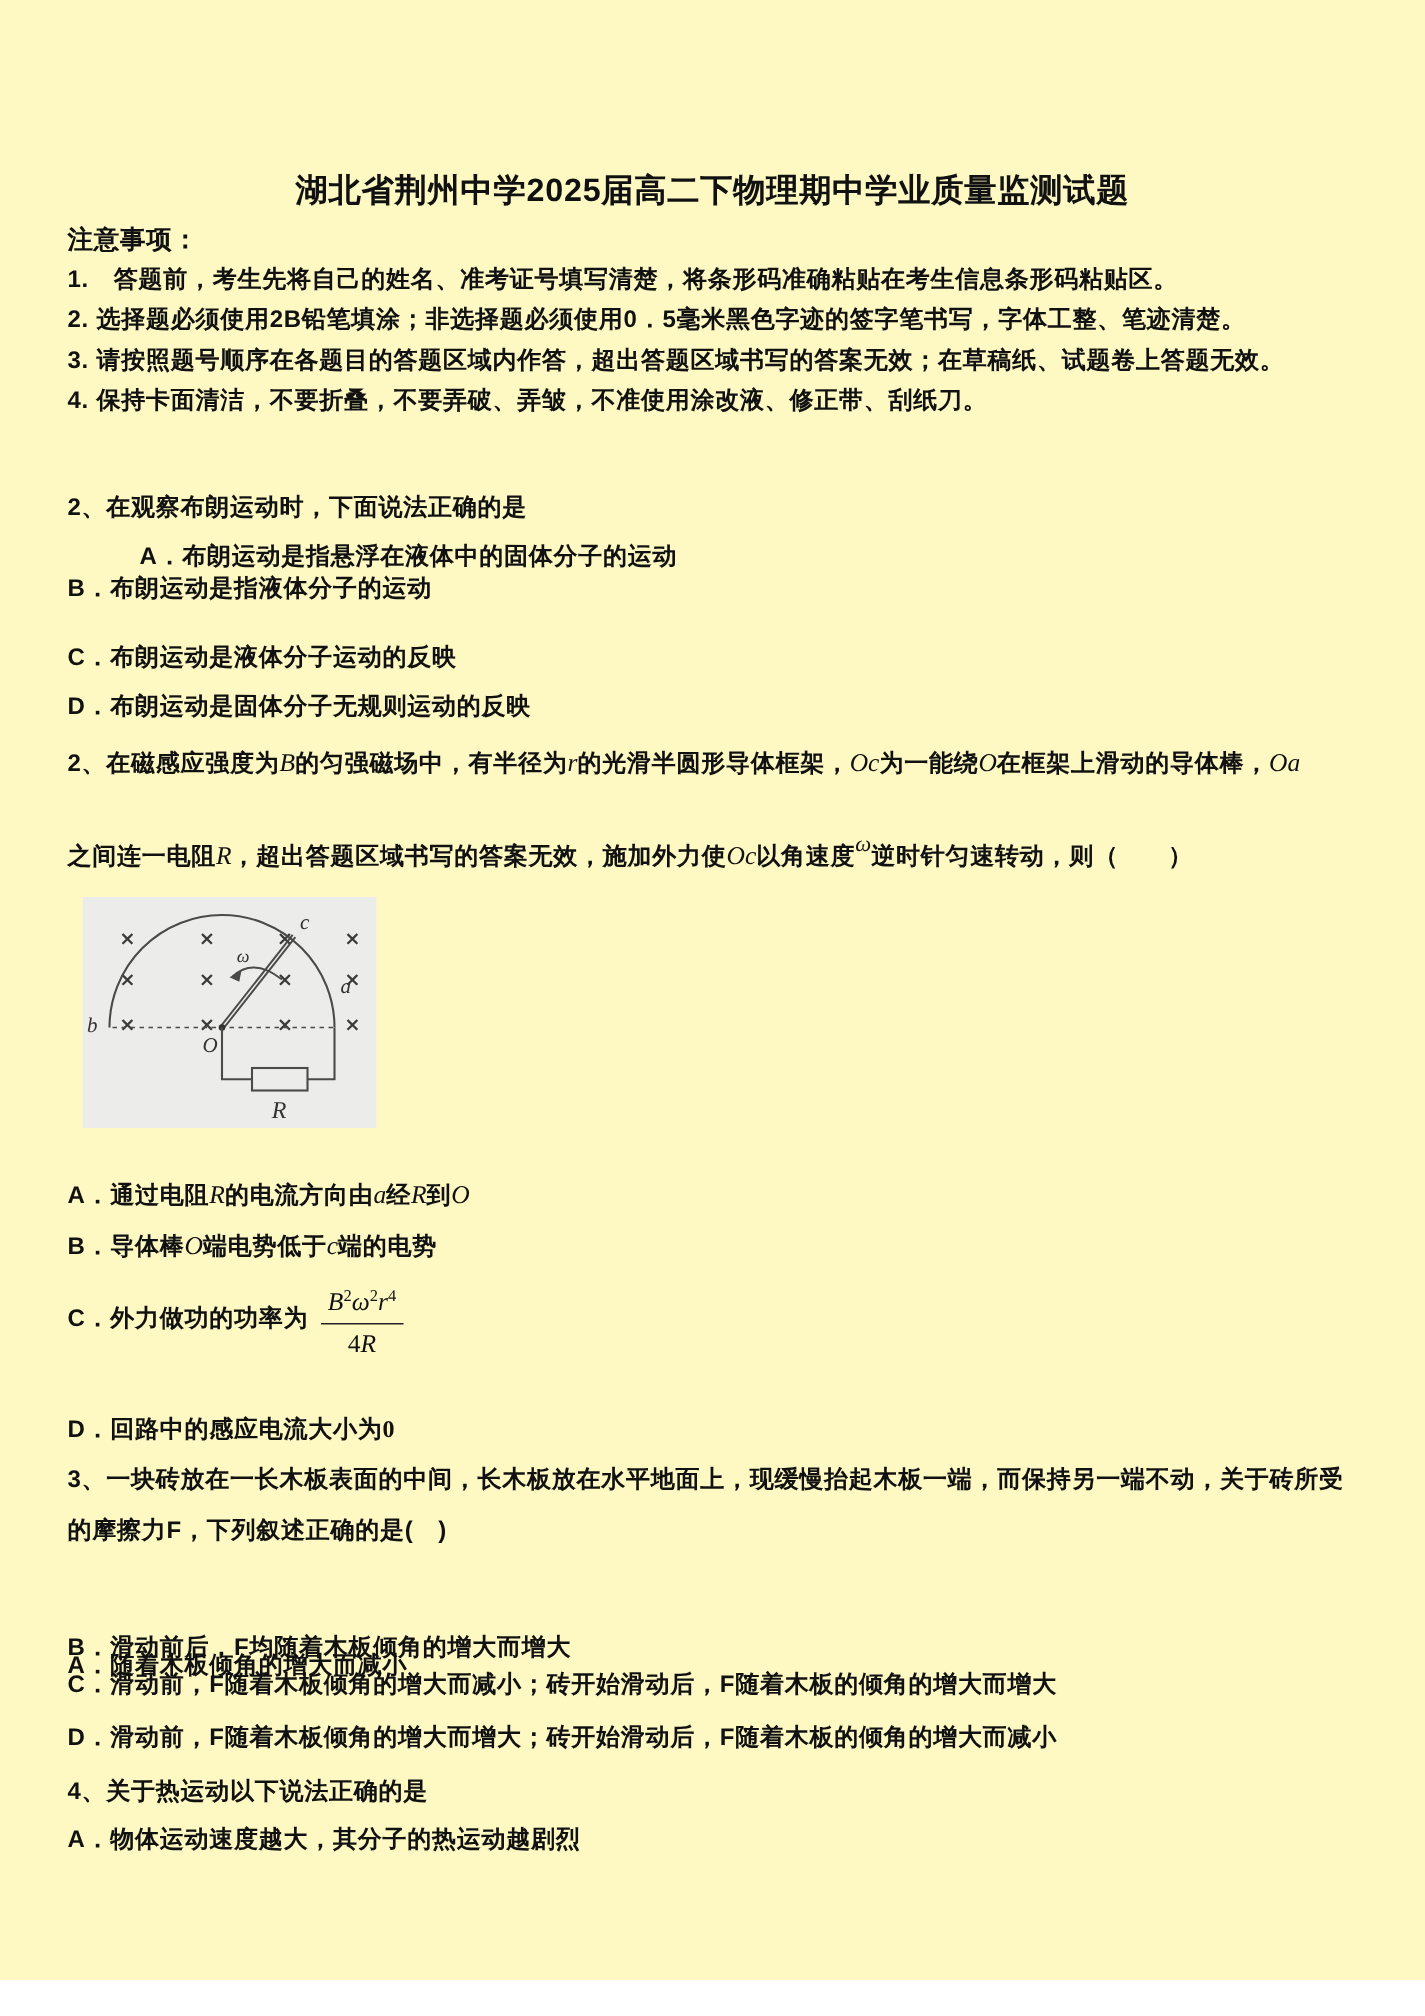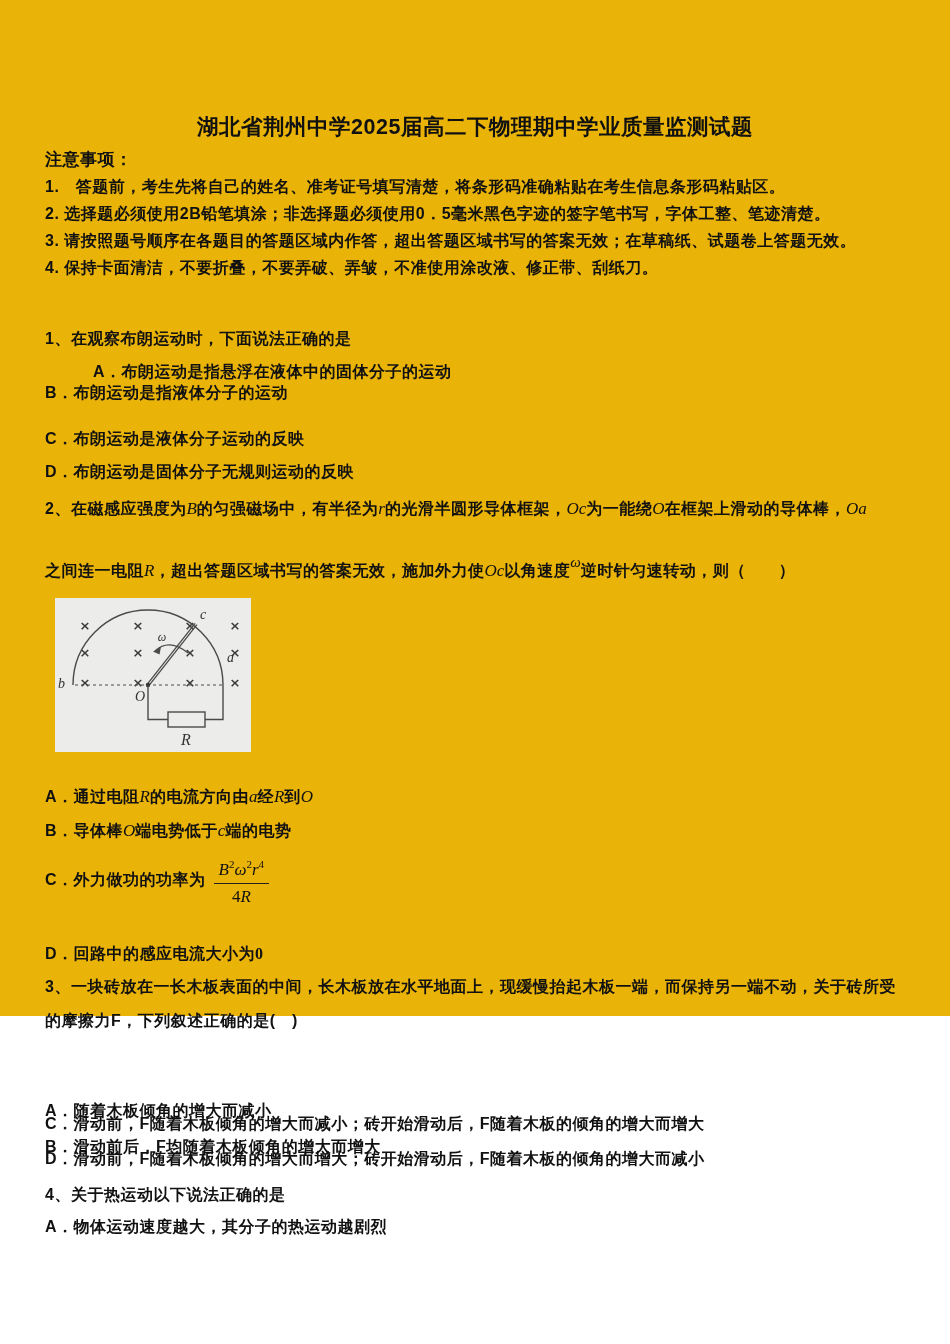--- a/index.html
+++ b/index.html
@@ -1,21 +1,21 @@
 <!DOCTYPE html>
 <html><head>
 <meta charset="utf-8">
 <style>
   html,body{margin:0;padding:0;}
   body{
     width:950px;height:1344px;background:#ffffff;
     font-family:"Liberation Sans", sans-serif;
     color:#111111;overflow:hidden;
   }
-  .page{position:relative;width:950px;height:1016px;background:#eab308;}
+  .page{position:relative;width:950px;height:1320px;background:#fef9c3;}
   .abs{position:absolute;left:45px;white-space:nowrap;}
   .title{
     left:0;width:950px;text-align:center;
     font-size:21.5px;font-weight:700;letter-spacing:0.5px;
   }
   .body-line{font-size:16px;font-weight:600;letter-spacing:0.5px;line-height:22px;}
   .notice-head{font-size:17px;font-weight:700;}
   .var{
     font-family:"Liberation Serif", serif;font-style:italic;
     font-weight:normal;font-size:17px;letter-spacing:0;
@@ -48,21 +48,21 @@
   <div>
     <div class="abs body-line notice-head" style="top:149px;">注意事项：</div>
     <div class="abs body-line" style="top:176px;">1.　答题前，考生先将自己的姓名、准考证号填写清楚，将条形码准确粘贴在考生信息条形码粘贴区。</div>
     <div class="abs body-line" style="top:203px;">2. 选择题必须使用2B铅笔填涂；非选择题必须使用0．5毫米黑色字迹的签字笔书写，字体工整、笔迹清楚。</div>
     <div class="abs body-line" style="top:230px;">3. 请按照题号顺序在各题目的答题区域内作答，超出答题区域书写的答案无效；在草稿纸、试题卷上答题无效。</div>
     <div class="abs body-line" style="top:257px;">4. 保持卡面清洁，不要折叠，不要弄破、弄皱，不准使用涂改液、修正带、刮纸刀。</div>
   </div>
 
 
   <div>
-    <div class="abs body-line" style="top:328px;">1、在观察布朗运动时，下面说法正确的是</div>
+    <div class="abs body-line" style="top:328px;">2、在观察布朗运动时，下面说法正确的是</div>
     <div class="abs body-line" style="top:361px;margin-left:48px;">A．布朗运动是指悬浮在液体中的固体分子的运动</div>
     <div class="abs body-line" style="top:382px;">B．布朗运动是指液体分子的运动</div>
     <div class="abs body-line" style="top:428px;">C．布朗运动是液体分子运动的反映</div>
     <div class="abs body-line" style="top:461px;text-align:right;">D．布朗运动是固体分子无规则运动的反映</div>
   </div>
 
   <div>
     <div class="abs body-line" style="top:498px;"><span>2、在磁感应强度为</span><span class="var">B</span><span>的匀强磁场中，有半径为</span><span class="var">r</span><span>的光滑半圆形导体框架，</span><span class="var">Oc</span><span>为一能绕</span><span class="var">O</span><span>在框架上滑动的导体棒，</span><span class="var">Oa</span></div>
     <div class="abs body-line" style="top:560px;"><span>之间连一电阻</span><span class="var">R</span><span>，超出答题区域书写的答案无效，施加外力使</span><span class="var">Oc</span><span>以角速度</span><span class="var omega-sup">ω</span><span>逆时针匀速转动，则（　　）</span></div>
 
@@ -121,21 +121,21 @@
         <span class="den"><span>4</span><span class="var">R</span></span>
       </span>
     </div>
     <div class="abs body-line" style="top:943px;"><span>D．回路中的感应电流大小为</span><span class="bnum">0</span></div>
   </div>
 
   <div>
     <div class="abs body-line" style="top:976px;">3、一块砖放在一长木板表面的中间，长木板放在水平地面上，现缓慢抬起木板一端，而保持另一端不动，关于砖所受</div>
     <div class="abs body-line" style="top:1010px;">的摩擦力F，下列叙述正确的是(　)</div>
     <div class="abs body-line" style="top:1100px;">A．随着木板倾角的增大而减小</div>
-    <div class="abs body-line" style="top:1136px;text-align:right;">B．滑动前后，F均随着木板倾角的增大而增大</div>
+    <div class="abs body-line" style="top:1088px;text-align:right;">B．滑动前后，F均随着木板倾角的增大而增大</div>
     <div class="abs body-line" style="top:1113px;">C．滑动前，F随着木板倾角的增大而减小；砖开始滑动后，F随着木板的倾角的增大而增大</div>
     <div class="abs body-line" style="top:1148px;">D．滑动前，F随着木板倾角的增大而增大；砖开始滑动后，F随着木板的倾角的增大而减小</div>
   </div>
 
   <div>
     <div class="abs body-line" style="top:1184px;">4、关于热运动以下说法正确的是</div>
     <div class="abs body-line" style="top:1216px;">A．物体运动速度越大，其分子的热运动越剧烈</div>
   </div>
 
 </div>

